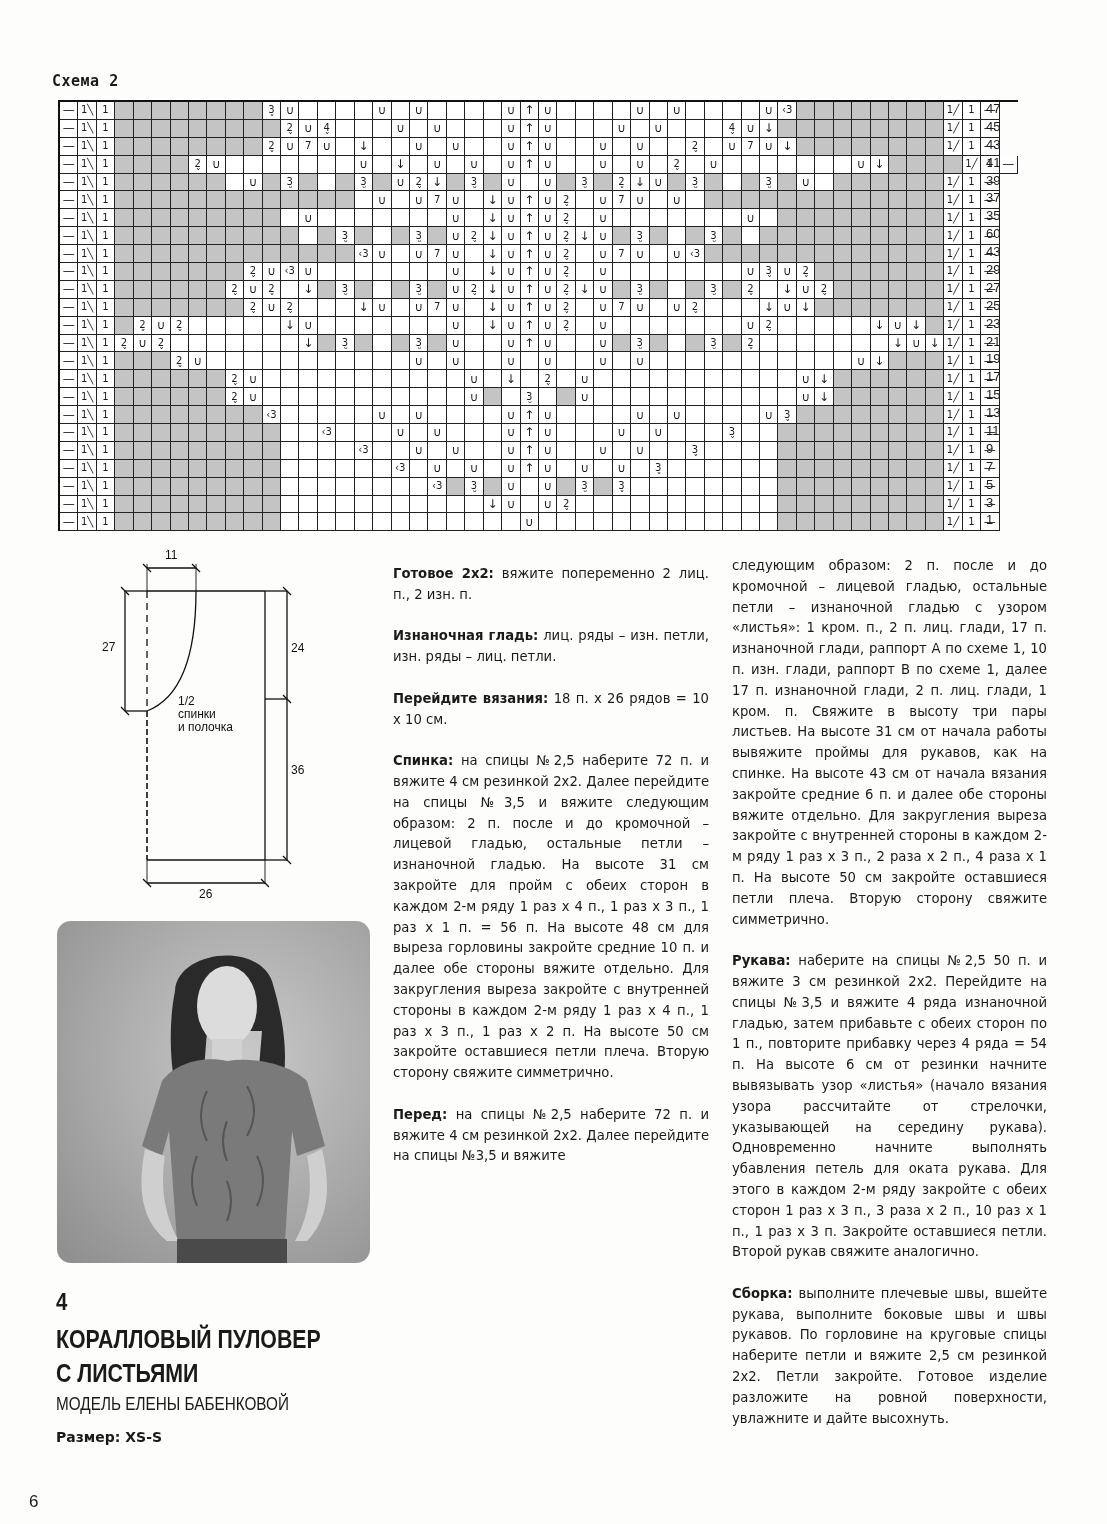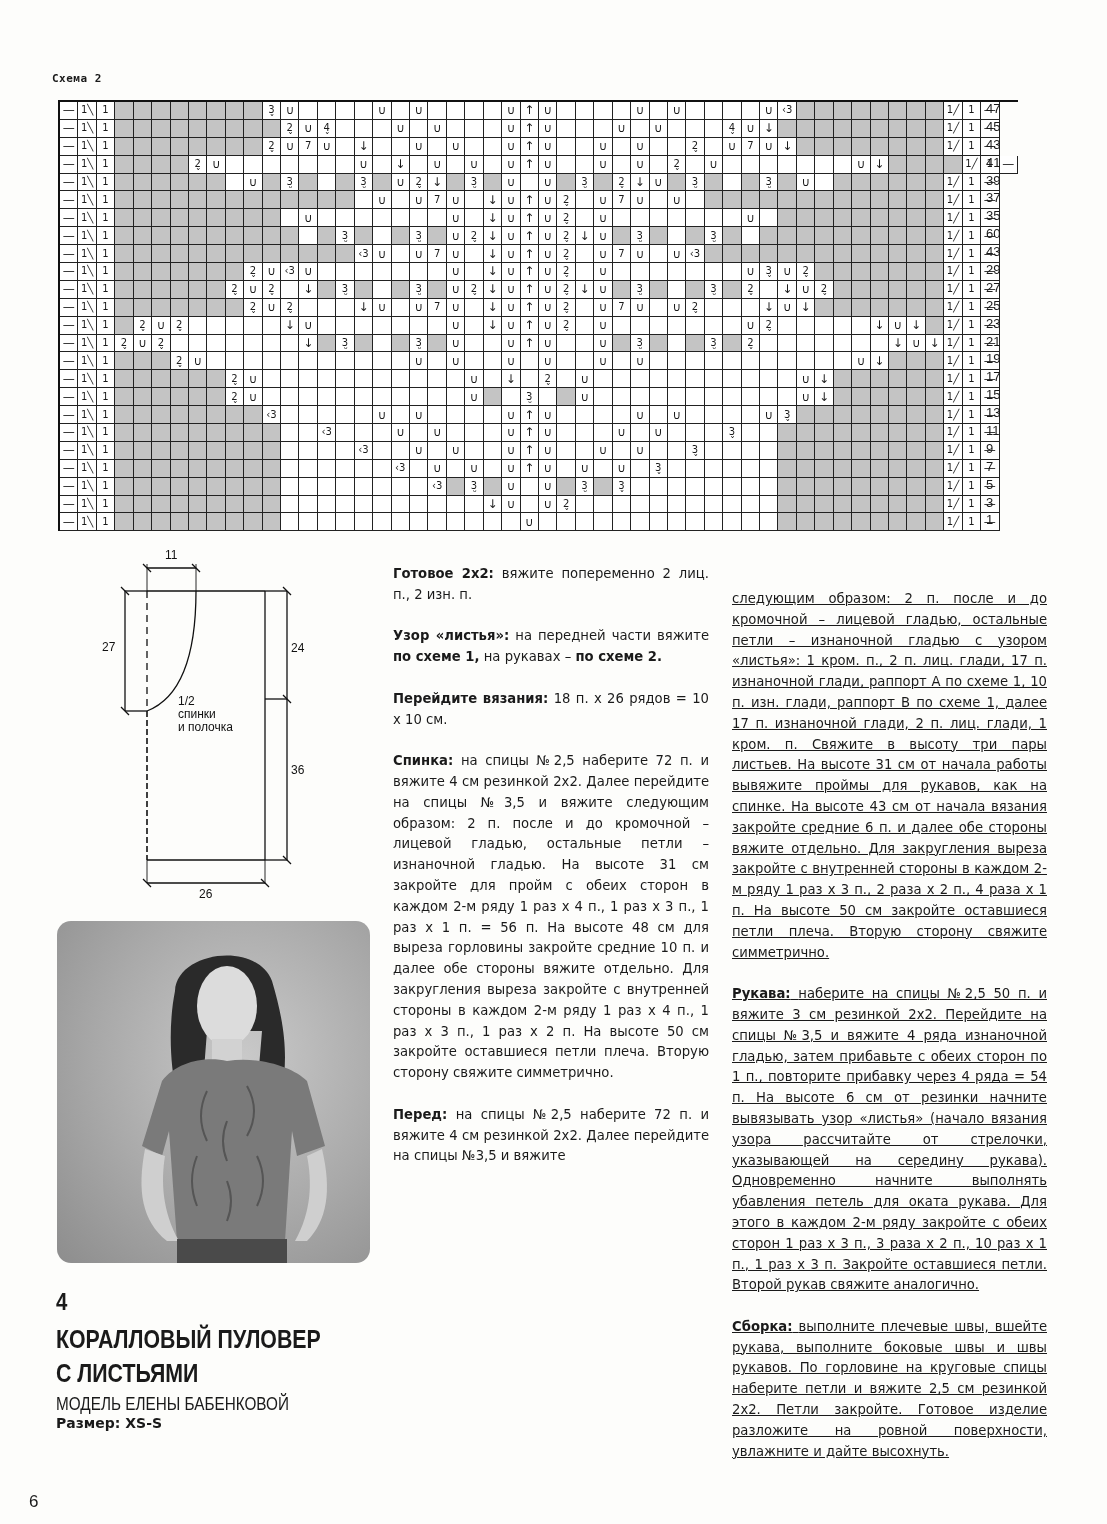--- a/index.html
+++ b/index.html
@@ -1,46 +1,46 @@
 <!DOCTYPE html>
 <html><head>
 <meta charset="utf-8">
 <style>
   * { box-sizing: border-box; margin: 0; padding: 0; }
   html, body { width: 1107px; height: 1524px; background: #fdfdfb; overflow: hidden; }
   body { position: relative; font-family: "DejaVu Sans", sans-serif; color: #1a1a1a; }
 
-  .chart-title { position: absolute; left: 52px; top: 72px; font-family: "DejaVu Sans Mono", monospace; font-weight: bold; font-size: 11px; letter-spacing: 0.5px; }
+  .chart-title { position: absolute; left: 52px; top: 72px; font-family: "DejaVu Sans Mono", monospace; font-weight: bold; font-size: 15px; letter-spacing: 0.5px; }
 
   .grid { position: absolute; left: 58px; top: 100px; border-top: 2px solid #111; border-left: 2px solid #111; }
   .grid-row { display: flex; height: 17.9px; }
   .cell { width: 18.43px; height: 17.9px; border-right: 1.3px solid #222; border-bottom: 1.3px solid #222; display: flex; align-items: center; justify-content: center; font-family: "DejaVu Sans", sans-serif; font-size: 11px; line-height: 1; background: #fff; position: relative; overflow: hidden; }
   .cell.g { background: #c4c4c4; }
   .cell .sym { font-size: 12px; }
   .cell .num { font-size: 10px; }
   .row-nums { position: absolute; left: 986px; top: 100px; }
   .row-num { height: 17.9px; font-family: "Liberation Sans", sans-serif; font-size: 13px; line-height: 17.9px; }
 
   .schematic { position: absolute; left: 80px; top: 545px; width: 300px; height: 360px; }
   .schematic svg { width: 300px; height: 360px; }
   .sch-label { font-family: "Liberation Sans", sans-serif; font-size: 12px; fill: #111; }
 
   .photo { position: absolute; left: 57px; top: 921px; width: 313px; height: 342px; border-radius: 14px; overflow: hidden; background: radial-gradient(ellipse at 60% 40%, #c9c9c9 0%, #a9a9a9 55%, #8d8d8d 100%); }
 
   .title-block { position: absolute; left: 56px; top: 1288px; }
   .num-title { font-family: "Liberation Sans", sans-serif; font-weight: bold; font-size: 24px; transform: scaleX(0.85); transform-origin: left; }
   .main-title { font-family: "Liberation Sans", sans-serif; font-weight: bold; font-size: 26px; line-height: 34px; margin-top: 6px; transform: scaleX(0.82); transform-origin: left; white-space: nowrap; }
   .author { font-family: "Liberation Sans", sans-serif; font-size: 18px; margin-top: 4px; transform: scaleX(0.85); transform-origin: left; white-space: nowrap; }
-  .size { font-family: "DejaVu Sans", sans-serif; font-weight: bold; font-size: 14px; }
+  .size { font-family: "DejaVu Sans", sans-serif; font-weight: bold; font-size: 14px; margin-top: 14px; }
 
   .col { position: absolute; font-family: "DejaVu Sans", sans-serif; font-size: 13.2px; line-height: 20.8px; text-align: justify; }
   .col p { margin-bottom: 20.8px; }
   .col b { font-weight: bold; }
   .col-mid { left: 393px; top: 564px; width: 316px; }
-  .col-right { left: 732px; top: 589px; width: 315px; text-decoration: underline; }
+  .col-right { left: 732px; top: 556px; width: 315px; }
 
   .page-num { position: absolute; left: 29px; top: 1492px; font-family: "Liberation Sans", sans-serif; font-size: 17px; }
 </style>
 </head>
 <body>
 
 <div class="chart-title">Схема 2</div>
 
 <div class="grid" id="grid">
     <div class="grid-row">
@@ -2286,21 +2286,21 @@
 <div class="title-block">
   <div class="num-title">4</div>
   <div class="main-title">КОРАЛЛОВЫЙ ПУЛОВЕР</div>
   <div class="main-title" style="margin-top:0">С ЛИСТЬЯМИ</div>
   <div class="author">МОДЕЛЬ ЕЛЕНЫ БАБЕНКОВОЙ</div>
   <div class="size"><span>Размер:</span> <span>XS-S</span></div>
 </div>
 
 <div class="col col-mid">
   <p><b>Готовое 2х2:</b> <span>вяжите попеременно 2 лиц. п., 2 изн. п.</span></p>
-  <p><b>Узор «листья»:</b> <span>на передней части вяжите</span> <b>по схеме 1,</b> <span>на рукавах –</span> <b>по схеме 2.</b></p>
+  <p><b>Изнаночная гладь:</b> <span>лиц. ряды – изн. петли, изн. ряды – лиц. петли.</span></p>
   <p><b>Перейдите вязания:</b> <span>18 п. х 26 рядов = 10 х 10 см.</span></p>
   <p><b>Спинка:</b> <span>на спицы №2,5 наберите 72 п. и вяжите 4 см резинкой 2х2. Далее перейдите на спицы №3,5 и вяжите следующим образом: 2 п. после и до кромочной – лицевой гладью, остальные петли – изнаночной гладью. На высоте 31 см закройте для пройм с обеих сторон в каждом 2-м ряду 1 раз х 4 п., 1 раз х 3 п., 1 раз х 1 п. = 56 п. На высоте 48 см для выреза горловины закройте средние 10 п. и далее обе стороны вяжите отдельно. Для закругления выреза закройте с внутренней стороны в каждом 2-м ряду 1 раз х 4 п., 1 раз х 3 п., 1 раз х 2 п. На высоте 50 см закройте оставшиеся петли плеча. Вторую сторону свяжите симметрично.</span></p>
   <p><b>Перед:</b> <span>на спицы №2,5 наберите 72 п. и вяжите 4 см резинкой 2х2. Далее перейдите на спицы №3,5 и вяжите</span></p>
 </div>
 
 <div class="col col-right">
   <p><span>следующим образом: 2 п. после и до кромочной – лицевой гладью, остальные петли – изнаночной гладью с узором «листья»: 1 кром. п., 2 п. лиц. глади, 17 п. изнаночной глади, раппорт А по схеме 1, 10 п. изн. глади, раппорт В по схеме 1, далее 17 п. изнаночной глади, 2 п. лиц. глади, 1 кром. п. Свяжите в высоту три пары листьев. На высоте 31 см от начала работы вывяжите проймы для рукавов, как на спинке. На высоте 43 см от начала вязания закройте средние 6 п. и далее обе стороны вяжите отдельно. Для закругления выреза закройте с внутренней стороны в каждом 2-м ряду 1 раз х 3 п., 2 раза х 2 п., 4 раза х 1 п. На высоте 50 см закройте оставшиеся петли плеча. Вторую сторону свяжите симметрично.</span></p>
   <p><b>Рукава:</b> <span>наберите на спицы №2,5 50 п. и вяжите 3 см резинкой 2х2. Перейдите на спицы №3,5 и вяжите 4 ряда изнаночной гладью, затем прибавьте с обеих сторон по 1 п., повторите прибавку через 4 ряда = 54 п. На высоте 6 см от резинки начните вывязывать узор «листья» (начало вязания узора рассчитайте от стрелочки, указывающей на середину рукава). Одновременно начните выполнять убавления петель для оката рукава. Для этого в каждом 2-м ряду закройте с обеих сторон 1 раз х 3 п., 3 раза х 2 п., 10 раз х 1 п., 1 раз х 3 п. Закройте оставшиеся петли. Второй рукав свяжите аналогично.</span></p>
   <p><b>Сборка:</b> <span>выполните плечевые швы, вшейте рукава, выполните боковые швы и швы рукавов. По горловине на круговые спицы наберите петли и вяжите 2,5 см резинкой 2х2. Петли закройте. Готовое изделие разложите на ровной поверхности, увлажните и дайте высохнуть.</span></p>
 </div>

